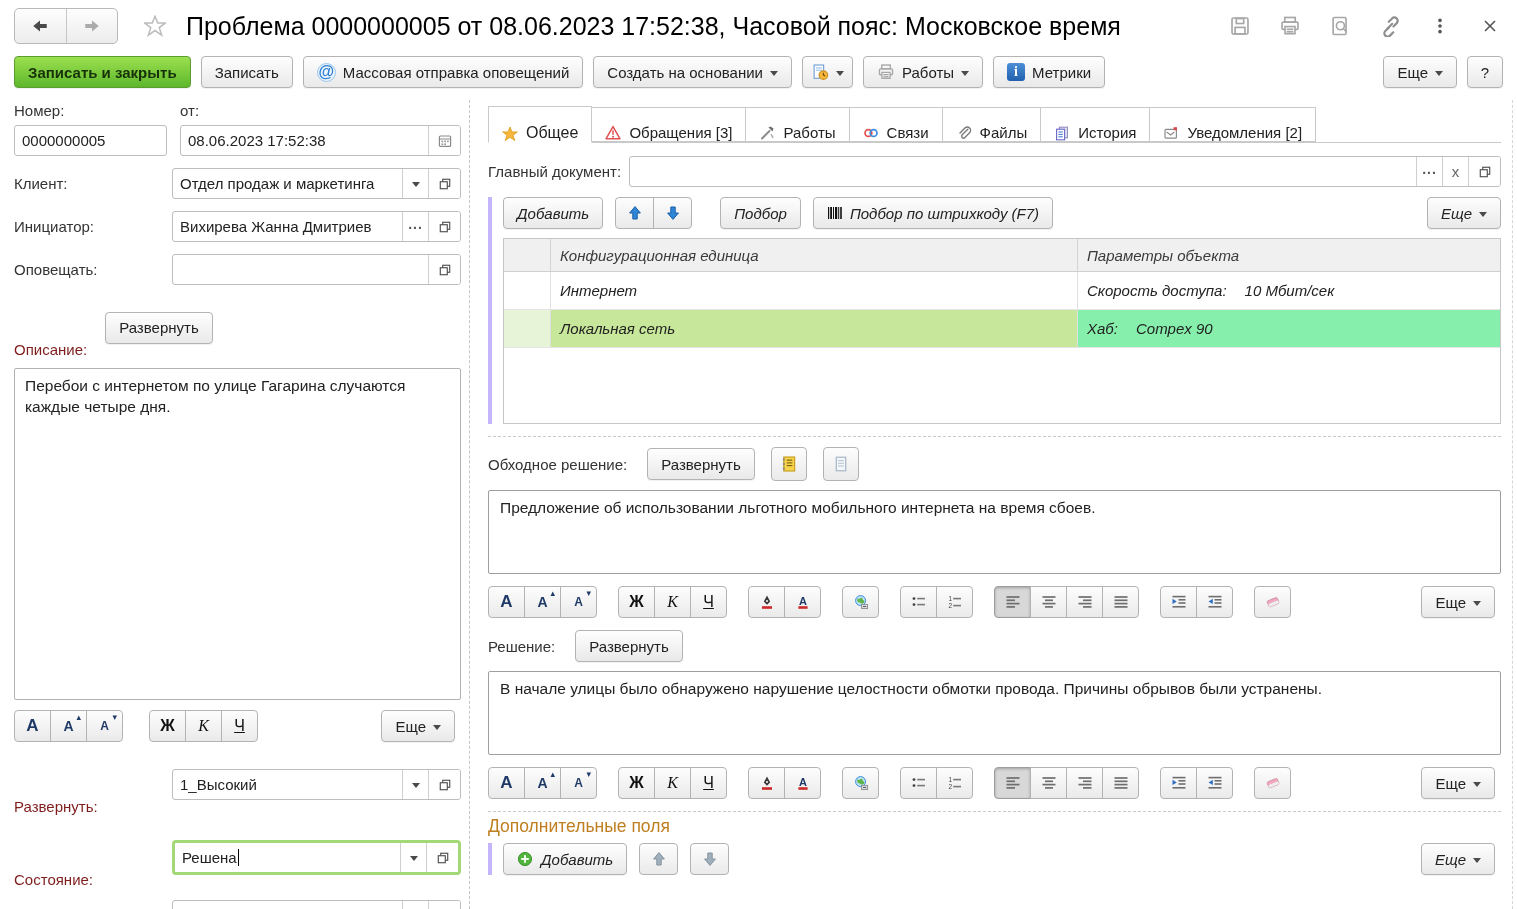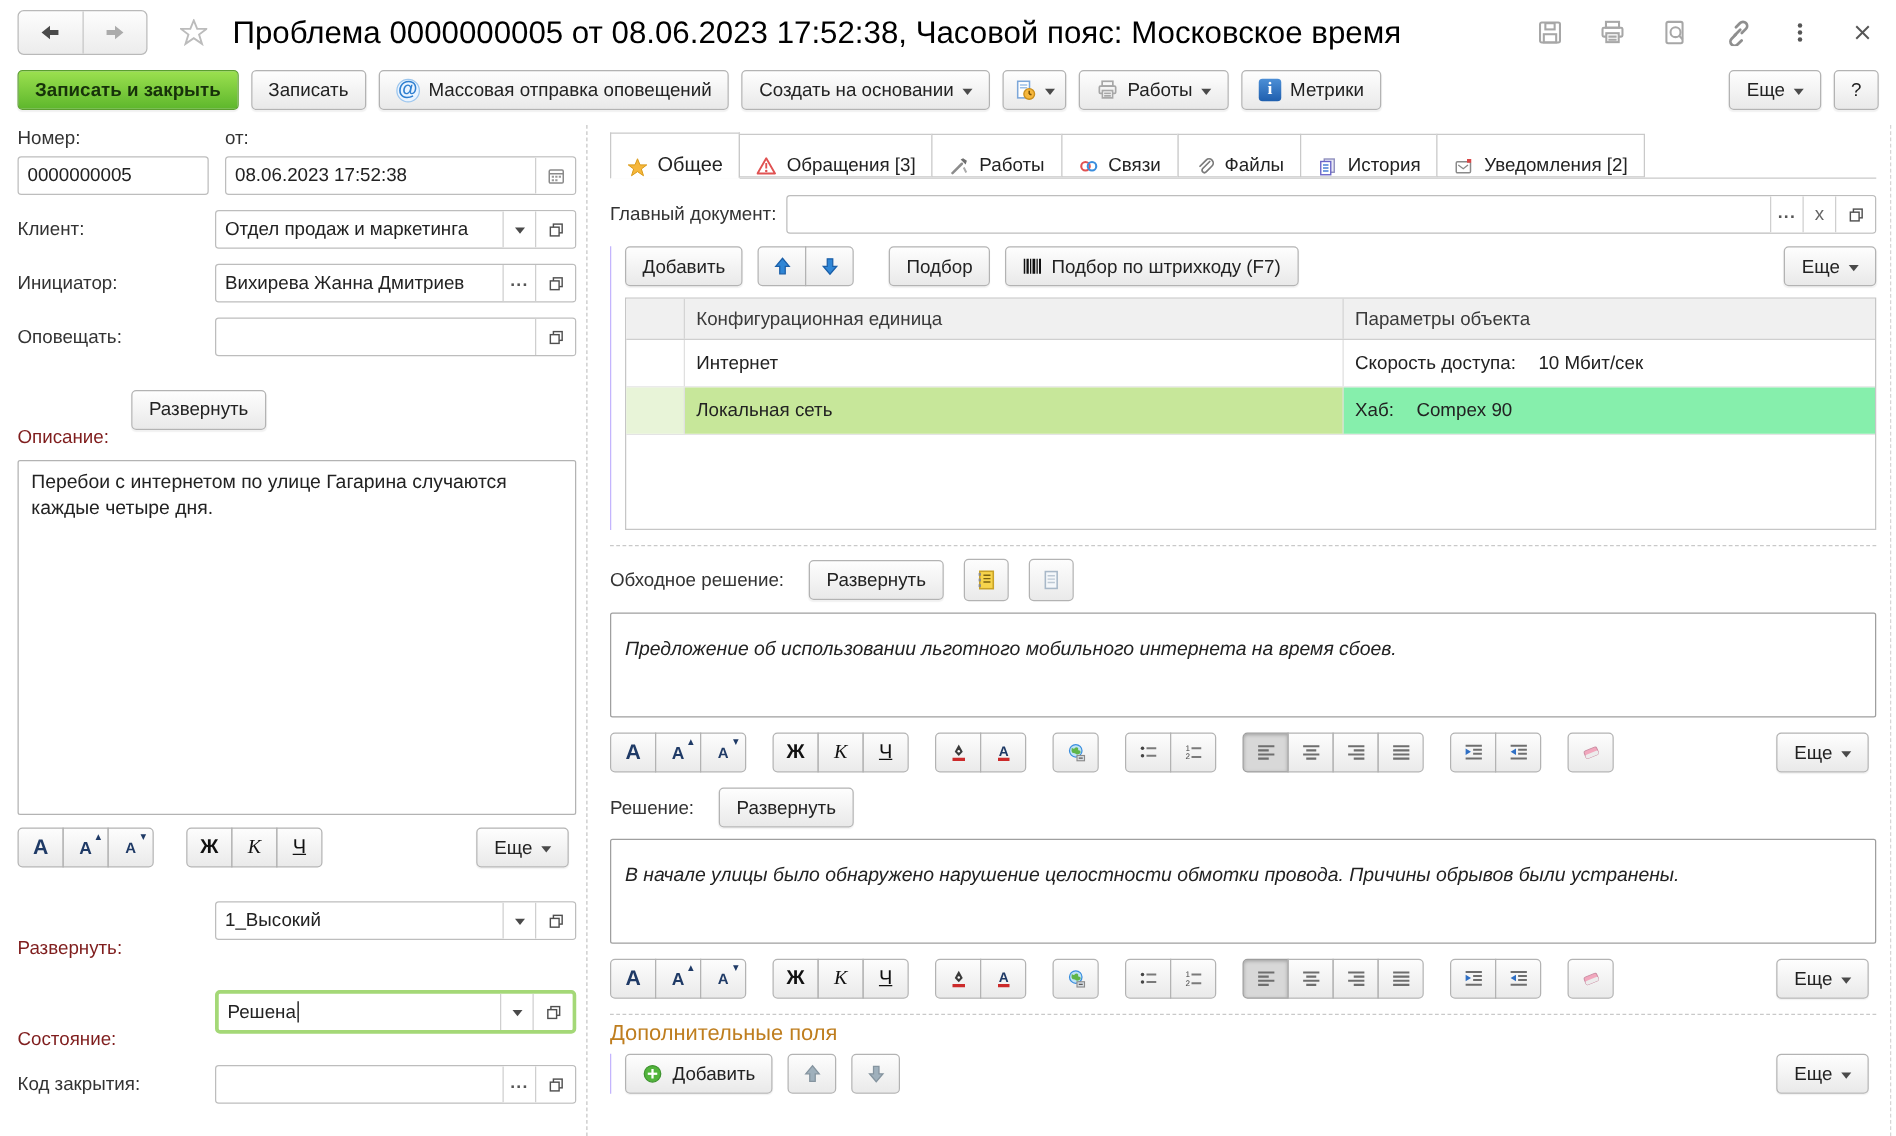--- a/index.html
+++ b/index.html
@@ -52,21 +52,21 @@
 
   .lp-row{display:flex;align-items:center;margin-bottom:12px;}
   .lp-row .lbl{width:158px;flex:none;}
   .lp-top{display:flex;margin-bottom:12px;}
   .col-num{width:166px;flex:none;}
   .col-from{flex:1;}
   .col-num .lbl,.col-from .lbl{display:block;margin-bottom:6px;}
   .num-field{width:153px;}
   .desc-row{display:flex;align-items:center;margin:2px 0 10px 0;}
   .desc-row .btn{margin-left:18px;}
-  .desc-box{border:1px solid #b3b3b3;border-radius:2px;height:284px;padding:7px 10px;font-size:15.5px;color:#222;line-height:1.35;margin-bottom:10px;}
+  .desc-box{border:1px solid #b3b3b3;border-radius:2px;height:332px;padding:7px 10px;font-size:15.5px;color:#222;line-height:1.35;margin-bottom:10px;}
 
   
   .fmt-row{display:flex;align-items:center;margin-bottom:12px;}
   .grp{display:flex;}
   .tbtn{width:37px;height:32px;border:1px solid #b3b3b3;background:linear-gradient(#fdfdfd,#eaeaea);
     display:flex;align-items:center;justify-content:center;cursor:pointer;position:relative;}
   .grp .tbtn+.tbtn{margin-left:-1px;}
   .grp .tbtn:first-child{border-radius:4px 0 0 4px;}
   .grp .tbtn:last-child{border-radius:0 4px 4px 0;}
   .grp .tbtn:only-child{border-radius:4px;}
@@ -84,41 +84,41 @@
   .tabs{display:flex;align-items:flex-end;border-bottom:1px solid #c9c9c9;height:37px;}
   .tab{display:flex;align-items:flex-end;gap:8px;padding:0 13px;height:35px;border:1px solid #c9c9c9;
     background:#fff;font-size:15px;cursor:pointer;margin-right:-1px;white-space:nowrap;}
   .tab.active{height:37px;margin-bottom:-1px;border-bottom:1px solid #fff;font-size:16px;}
 
   
   .md-row{display:flex;align-items:center;margin:13px 0 10px 0;}
   .md-row .lbl{margin-right:8px;white-space:nowrap;}
   .md-row .field{flex:1;}
   .section-title{color:#bf7e1f;font-size:17.5px;margin:4px 0 6px 0;}
-  .section{border-left:1px solid #c4b5fd;padding-left:11px;}
+  .section{border-left:4px solid #c4b5fd;padding-left:11px;font-style:italic;}
   .cu-btns{display:flex;align-items:center;gap:12px;margin-bottom:9px;}
   .arr-grp{display:flex;}
   .arr-grp .tbtn{width:39px;}
   .cu-table{border:1px solid #c6c6c6;height:186px;display:flex;flex-direction:column;font-size:15px;}
   .cu-row{display:flex;height:38px;border-bottom:1px solid #e4e4e4;}
   .cu-head{background:#f0f0f0;height:33px;border-bottom:1px solid #cfcfcf;color:#3a3a3a;}
   .cu-sel{width:47px;flex:none;border-right:1px solid #e0e0e0;}
   .cu-head .cu-sel{border-right:1px solid #d4d4d4;}
   .cu-unit{width:527px;flex:none;display:flex;align-items:center;padding:0 9px;border-right:1px solid #e0e0e0;}
   .cu-head .cu-unit{border-right:1px solid #d4d4d4;}
   .cu-params{flex:1;display:flex;align-items:center;padding:0 9px;gap:18px;}
   .cu-row.selected .cu-sel{background:#e8f4d8;}
   .cu-row.selected .cu-unit{background:#c7e79a;}
   .cu-row.selected .cu-params{background:#86efac;}
   .cu-fill{flex:1;}
   .dashed-sep{border-top:1px dashed #c9c9c9;margin:12px 0 10px 0;}
   .rt-row{display:flex;align-items:center;gap:16px;margin-bottom:9px;}
   .rt-row .btn{margin-left:4px;}
   .iconbtn{width:36px;height:34px;border:1px solid #b3b3b3;border-radius:4px;background:linear-gradient(#fdfdfd,#eaeaea);display:flex;align-items:center;justify-content:center;cursor:pointer;}
-  .text-box{border:1px solid #9f9f9f;border-radius:2px;height:84px;padding:20px 11px;font-size:15.5px;color:#222;margin-bottom:12px;font-style:italic;}
+  .text-box{border:1px solid #9f9f9f;border-radius:2px;height:84px;padding:8px 11px;font-size:15.5px;color:#222;margin-bottom:12px;}
   .fmt2{display:flex;align-items:center;gap:21px;margin-bottom:12px;}
   .af-btns{display:flex;align-items:center;gap:12px;}
   .addbtn{display:inline-flex;align-items:center;gap:8px;}
 </style>
 </head>
 <body>
 
 <svg width="0" height="0" style="position:absolute">
 <defs>
   <symbol id="s-arr-l" viewBox="0 0 16 16">

